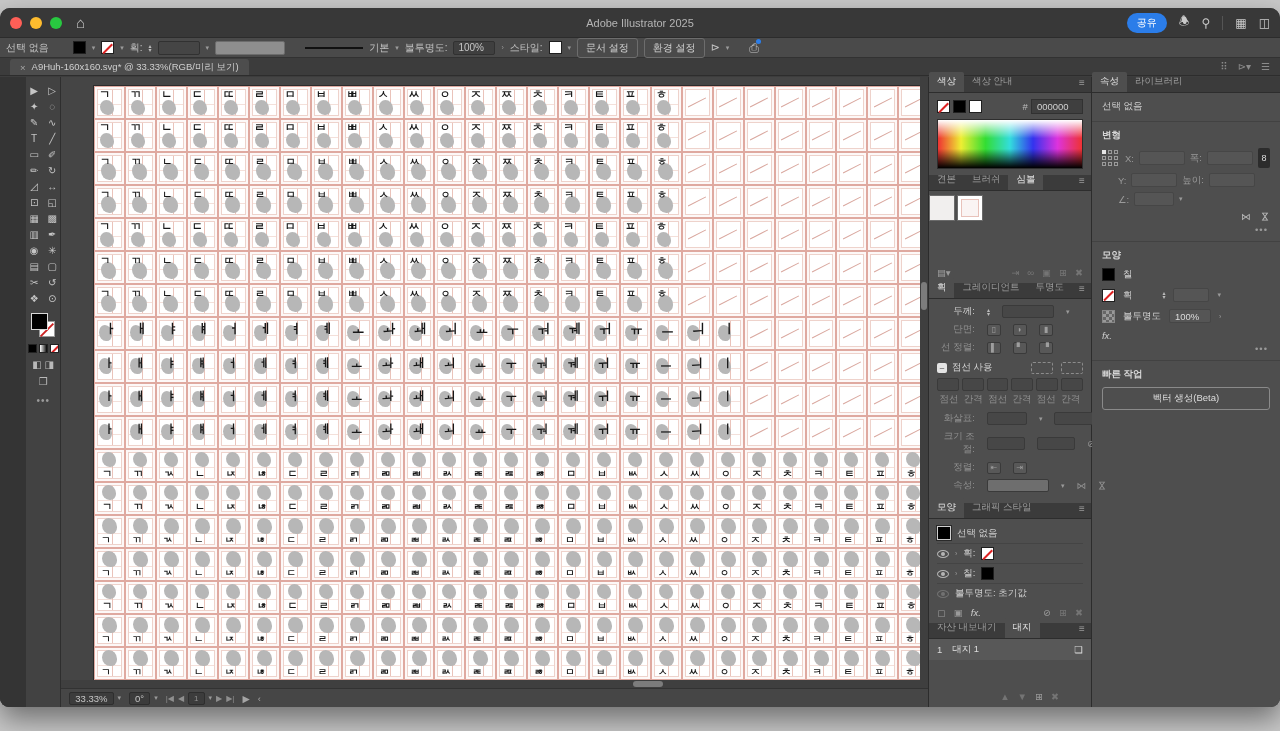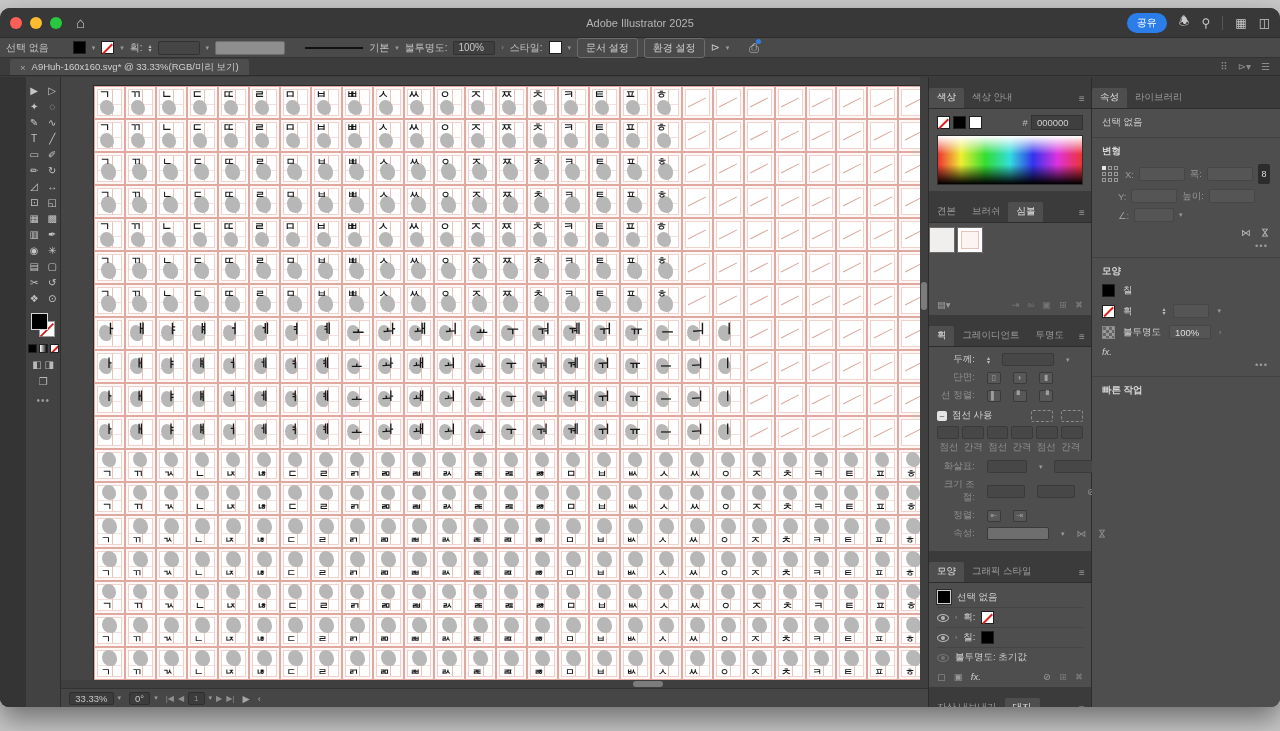--- a/index.html
+++ b/index.html
@@ -97,21 +97,21 @@
   .statusbar { height:19px; background:#464646; border-top:1px solid #323232; display:flex; align-items:center; gap:8px; padding:0 8px; font-size:9.5px; color:#c6c6c6; }
   .sb-group { display:flex; align-items:center; gap:4px; }
   .sb-field { background:#3c3c3c; border:1px solid #2e2e2e; padding:0 5px; height:13px; display:flex; align-items:center; border-radius:2px; }
   .sb-hint { flex:1; text-align:center; color:#bdbdbd; }
   .sb-arrows { color:#a5a5a5; display:flex; gap:8px; padding-right:14px; }
   .navg { color:#8f8f8f; font-size:8px; display:flex; gap:4px; align-items:center; }
 
   
   .midcol { width:164px; background:#4e4e4e; border-left:1px solid #2c2c2c; border-right:1px solid #2c2c2c; display:flex; flex-direction:column; font-size:9.5px; }
   .props { flex:1; background:#4e4e4e; display:flex; flex-direction:column; font-size:9.5px; }
-  .ptabs { height:32px; background:#3b3b3b; display:flex; align-items:flex-end; gap:0; border-bottom:1px solid #2d2d2d; flex:none; }
+  .ptabs { height:16px; background:#3b3b3b; display:flex; align-items:flex-end; gap:0; border-bottom:1px solid #2d2d2d; flex:none; }
   .ptab { padding:3px 8px 4px; color:#9b9b9b; }
   .ptab.on { background:#4e4e4e; color:#e0e0e0; border-radius:2px 2px 0 0; }
   .hamb { margin-left:auto; color:#9b9b9b; padding:0 6px 4px; font-size:10px; }
   .pcontent { padding:6px 8px; flex:none; }
   .icon-row { display:flex; align-items:center; gap:8px; padding:2px 8px 5px; color:#9a9a9a; }
   .icon-row .sp { flex:1; }
 
   
   .swatch-row { display:flex; align-items:center; gap:3px; margin-bottom:5px; }
   .hexlab { margin-left:auto; color:#bdbdbd; }
@@ -2386,16 +2386,17 @@
           <span class="pfield" style="width:42px;color:#ddd;display:inline-flex;align-items:center;padding:0 5px">100%</span>
           <span class="chev">›</span>
         </div>
         <div class="aprow" style="margin-bottom:2px">
           <span class="fxlab">fx.</span>
         </div>
         <div class="dots-r">•••</div>
       </div>
       <div class="sect" style="border-bottom:none">
         <div class="sect-title">빠른 작업</div>
+        <button class="vec-btn">벡터 생성(Beta)</button>
       </div>
     </div>
   </div>
 </div>
 
 </body></html>

